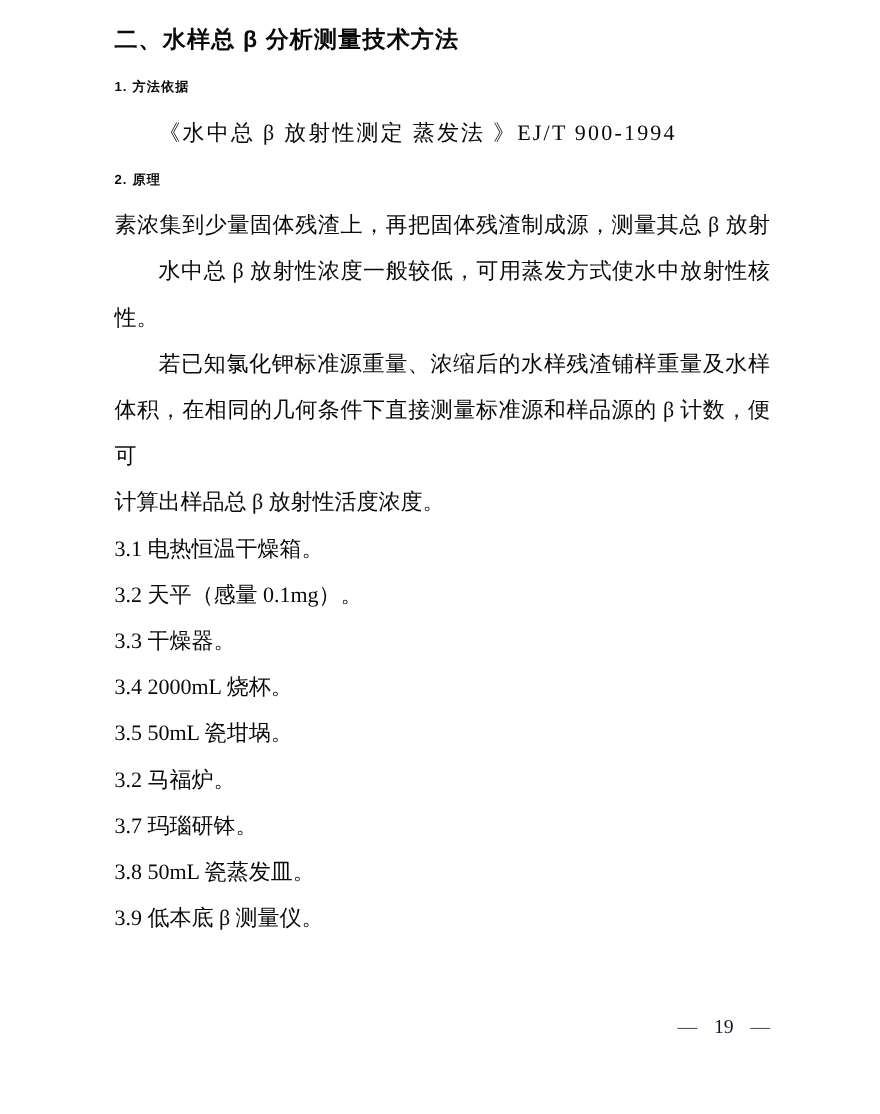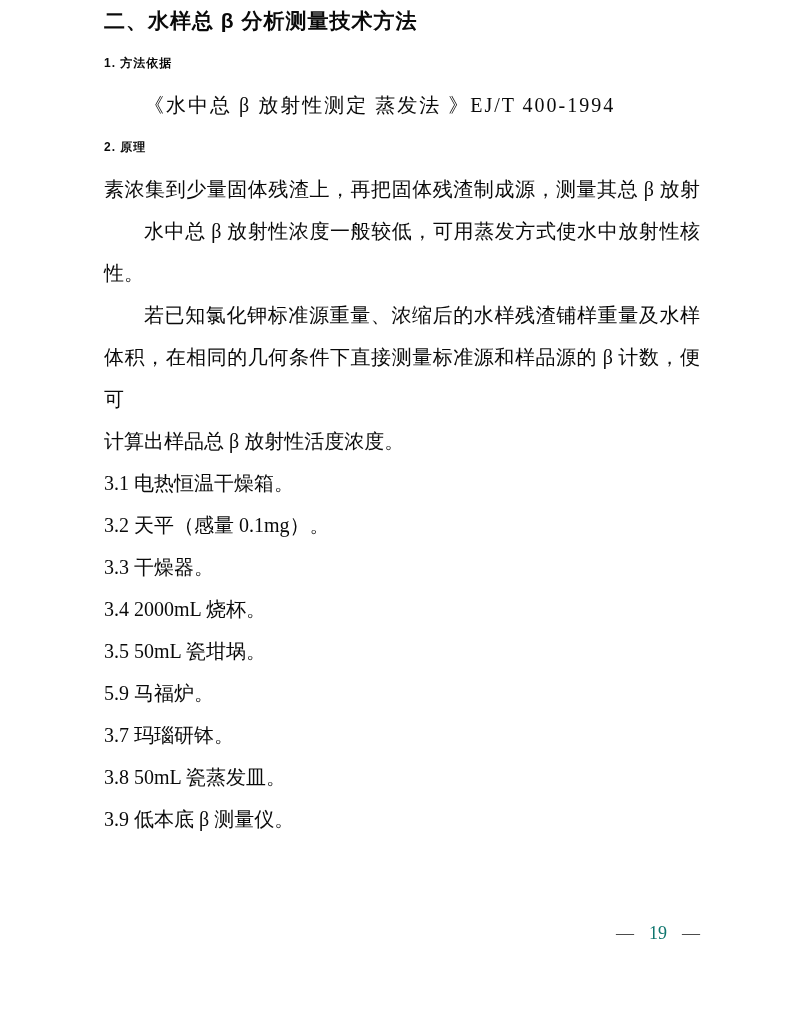--- a/index.html
+++ b/index.html
@@ -8,21 +8,21 @@
     width: 800px;
     height: 1013px;
     background: #ffffff;
     color: #0a0a0a;
     font-family: "Liberation Serif", "DejaVu Serif", serif;
     overflow: hidden;
   }
   .content {
     position: absolute;
     left: 104px;
-    top: 0;
+    top: 16px;
     width: 596px;
     font-size: 20px;
     line-height: 42px;
   }
   .line { min-height: 42px; }
   .title, .heading {
     font-family: "Liberation Sans", "DejaVu Sans", sans-serif;
     font-weight: 700;
     letter-spacing: 1px;
   }
@@ -41,51 +41,51 @@
     position: absolute;
     top: 921px;
     right: 100px;
     display: flex;
     align-items: center;
     gap: 15px;
     font-size: 18px;
     line-height: 24px;
   }
   .dash { color: #444444; }
-  .pagenum { color: #0f766e; }
+  .pagenum { color: #0f172a; }
 </style>
 </head>
 <body>
 
 <div class="page">
   <div class="content">
 
     <div class="line title">二、水样总 β 分析测量技术方法</div>
 
     <div class="line heading">1. 方法依据</div>
-    <div class="line indent ref">《水中总 β 放射性测定 蒸发法 》EJ/T 400-1994</div>
+    <div class="line indent ref">《水中总 β 放射性测定 蒸发法 》EJ/T 900-1994</div>
 
     <div class="line heading">2. 原理</div>
 
     <div class="line jfull">素浓集到少量固体残渣上，再把固体残渣制成源，测量其总 β 放射</div>
     <div class="line indent jfull">水中总 β 放射性浓度一般较低，可用蒸发方式使水中放射性核</div>
     <div class="line">性。</div>
 
     <div class="line indent jfull">若已知氯化钾标准源重量、浓缩后的水样残渣铺样重量及水样</div>
     <div class="line jfull">体积，在相同的几何条件下直接测量标准源和样品源的 β 计数，便可</div>
     <div class="line">计算出样品总 β 放射性活度浓度。</div>
 
 
 
     <div class="line">3.1 电热恒温干燥箱。</div>
     <div class="line">3.2 天平（感量 0.1mg）。</div>
     <div class="line">3.3 干燥器。</div>
     <div class="line">3.4 2000mL 烧杯。</div>
     <div class="line">3.5 50mL 瓷坩埚。</div>
-    <div class="line">5.9 马福炉。</div>
+    <div class="line">3.2 马福炉。</div>
     <div class="line">3.7 玛瑙研钵。</div>
     <div class="line">3.8 50mL 瓷蒸发皿。</div>
     <div class="line">3.9 低本底 β 测量仪。</div>
 
   </div>
 
   <div class="footer">
     <span class="dash">—</span>
     <span class="pagenum">19</span>
     <span class="dash">—</span>

